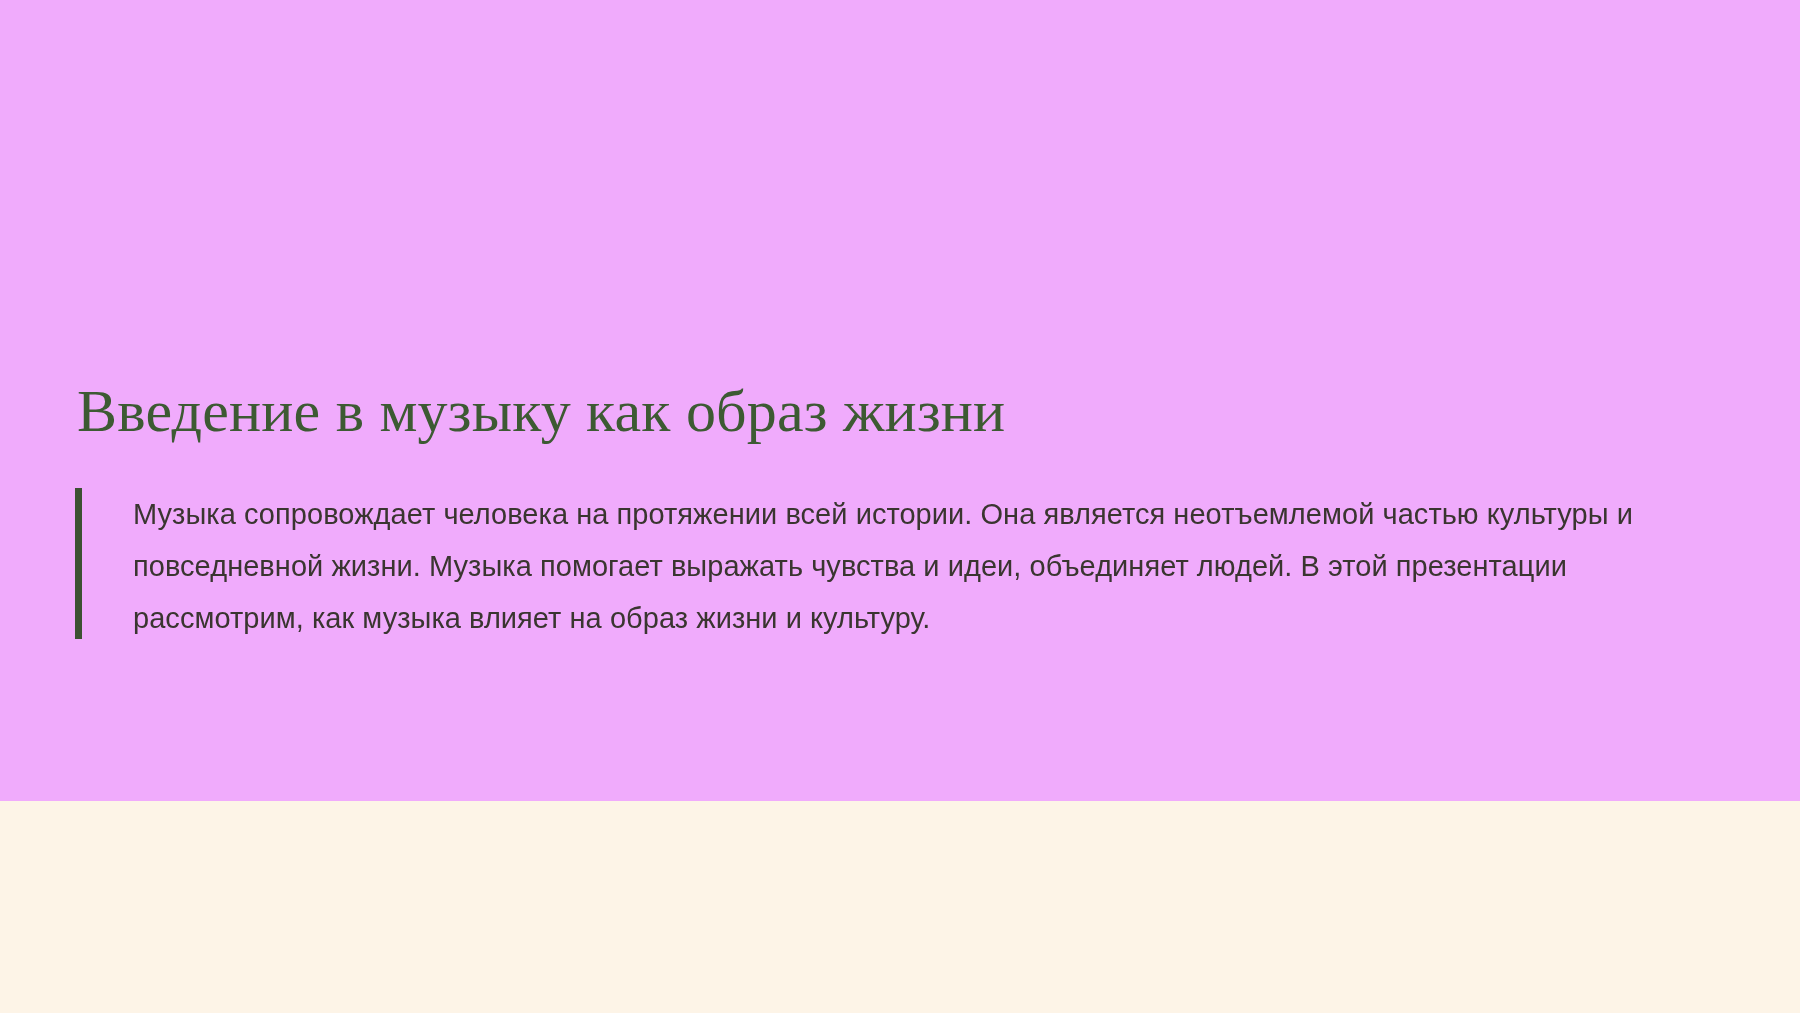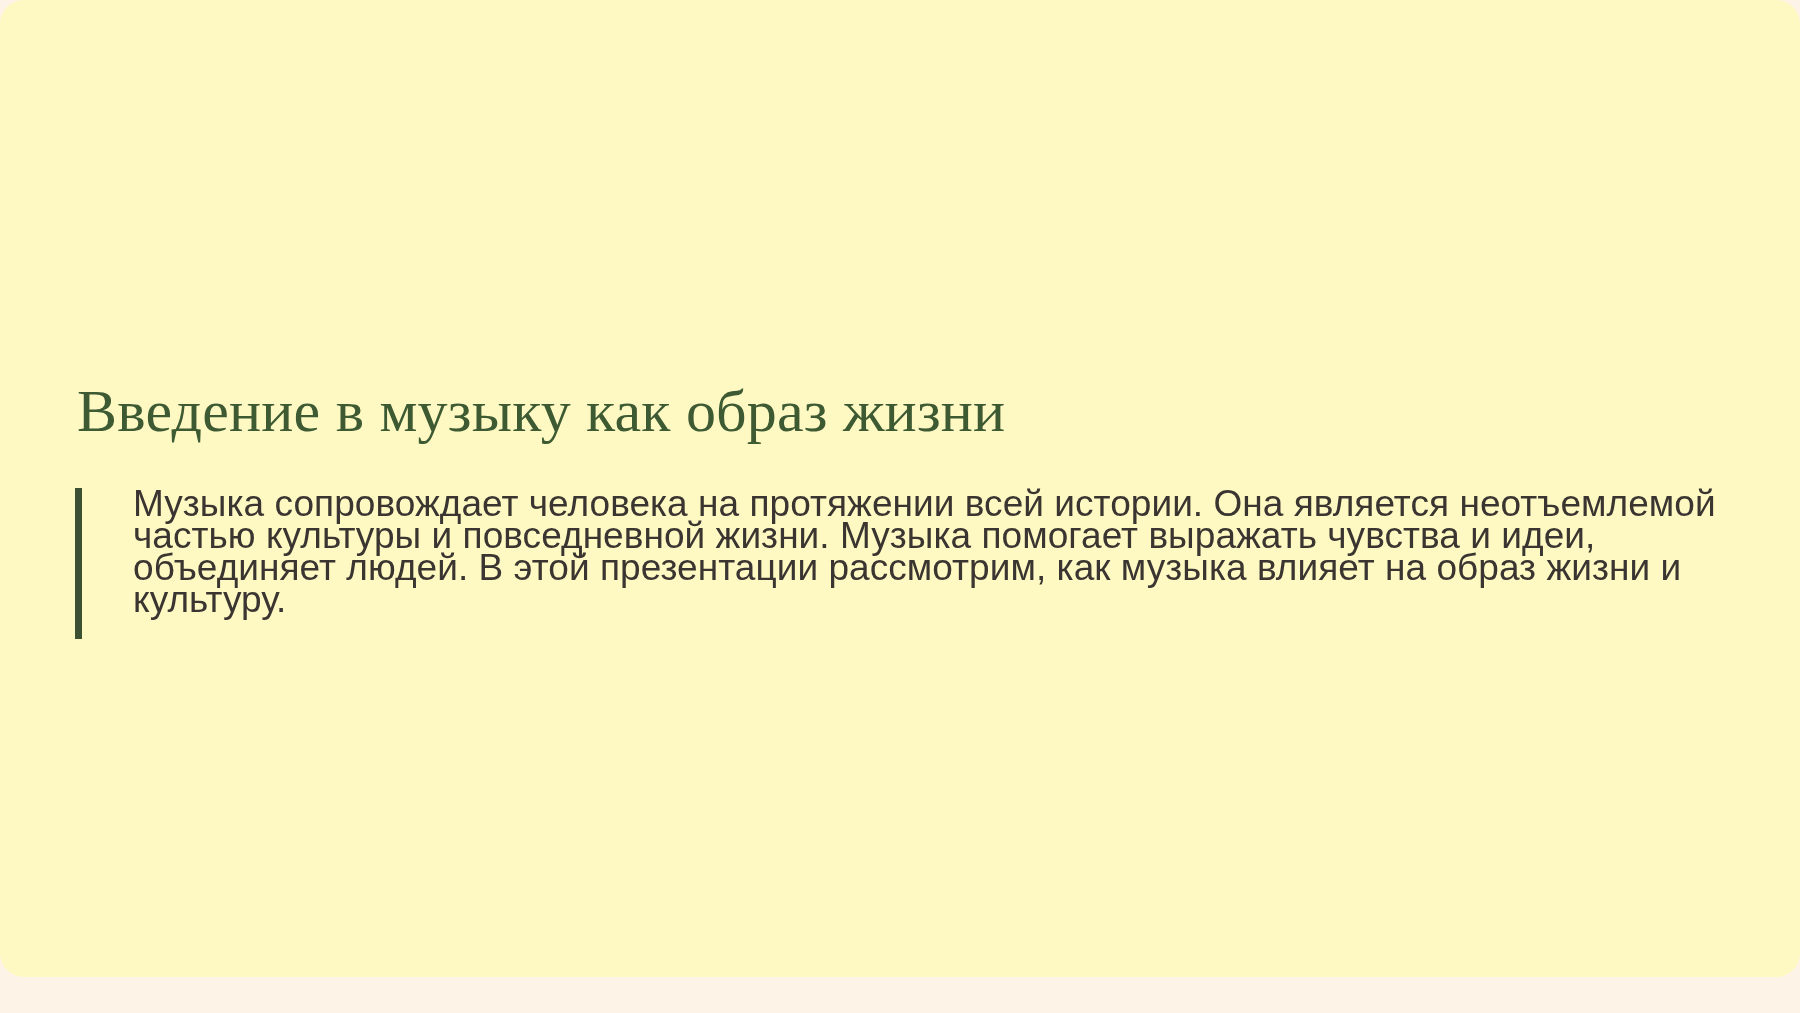--- a/index.html
+++ b/index.html
@@ -12,24 +12,23 @@
     width: 1800px;
     height: 1013px;
     background: #fdf4e7;
     font-family: "Liberation Sans", sans-serif;
     overflow: hidden;
   }
 
   .slide {
     position: relative;
     width: 1800px;
-    height: 977px;
-    background: #fef9c3;
+    height: 801px;
+    background: #f0abfc;
     box-sizing: border-box;
-    border-radius: 24px;
   }
 
   .slide-content {
     position: absolute;
     left: 75px;
     top: 380px;
     width: 1650px;
   }
 
   .slide-title {
@@ -56,22 +55,22 @@
     left: 0;
     top: 0;
     width: 7px;
     height: 151px;
     background: #3c5132;
   }
 
   .body-text {
     margin: 0;
     font-family: "Liberation Sans", "DejaVu Sans", sans-serif;
-    font-size: 37px;
-    line-height: 32px;
+    font-size: 29px;
+    line-height: 52px;
     font-weight: 400;
     color: #3a3530;
     width: 1590px;
     text-align: left;
     letter-spacing: 0.05px;
   }
 </style>
 </head>
 <body>
 

